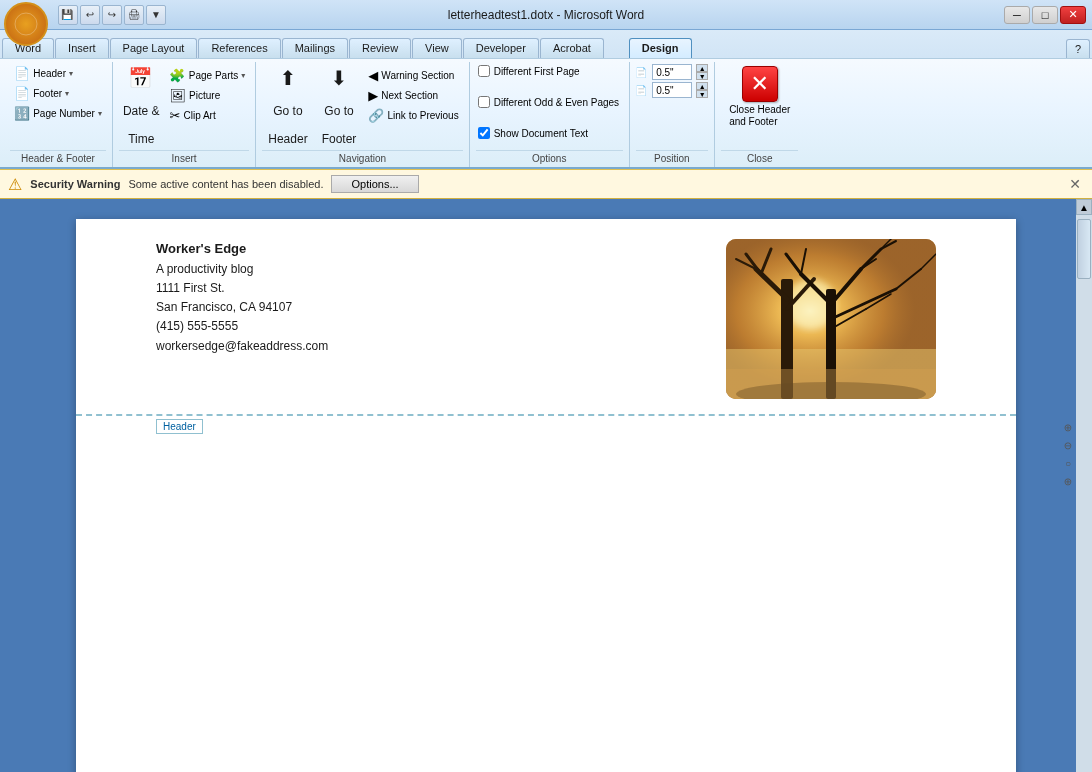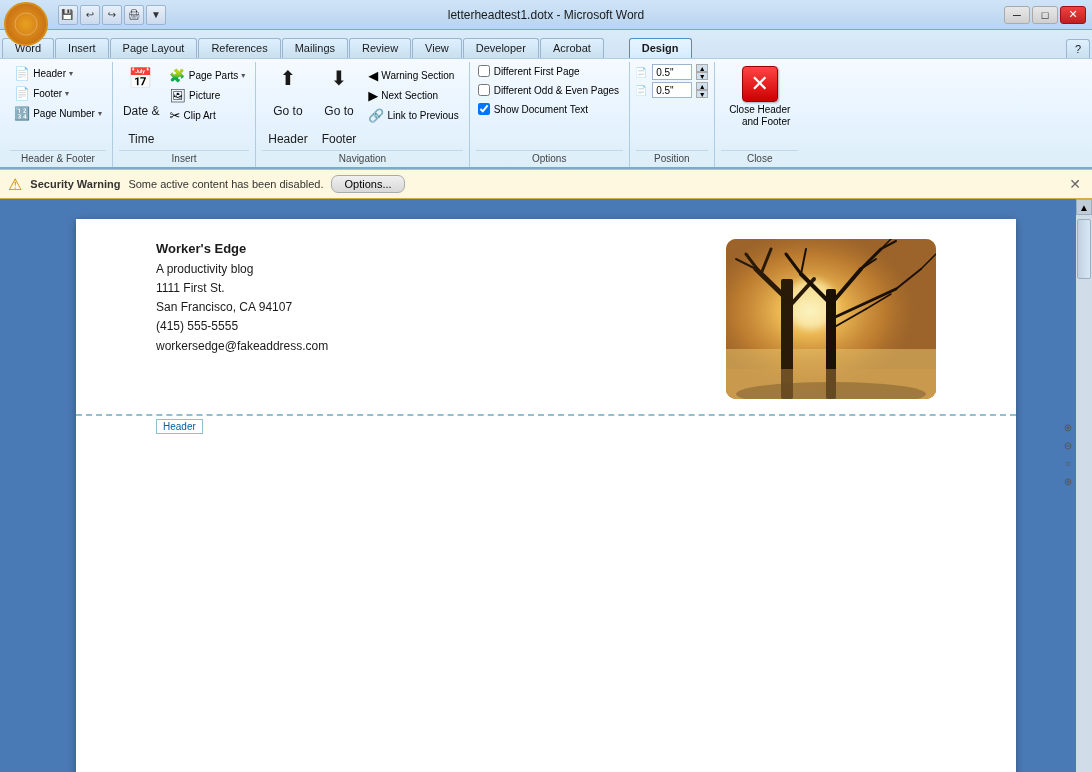--- a/index.html
+++ b/index.html
@@ -151,28 +151,28 @@
     }
     .close-hf-icon {
       width: 36px; height: 36px;
       background: linear-gradient(to bottom, #f44, #c00);
       border-radius: 4px;
       display: flex; align-items: center; justify-content: center;
       color: white; font-size: 22px;
       border: 1px solid #900;
       box-shadow: 1px 1px 2px rgba(0,0,0,0.3);
     }
-    .close-hf-label { font-size: 10px; text-align: right; margin-top: 2px; line-height: 1.2; }
+    .close-hf-label { font-size: 10px; text-align: left; margin-top: 2px; line-height: 1.2; }
 
     
     .nav-group { min-width: 120px; }
 
     
     .opt-group { min-width: 160px; }
-    .opt-items { display: flex; flex-direction: column; gap: 5px; }
+    .opt-items { display: flex; flex-direction: column; gap: 17px; }
     .opt-item {
       display: flex; align-items: center; gap: 4px;
       padding: 1px 2px; font-size: 10px; cursor: pointer;
     }
     .opt-item input[type="checkbox"] { width: 12px; height: 12px; }
 
     
     .pos-group { min-width: 80px; }
     .pos-items { display: flex; flex-direction: column; gap: 2px; }
     .pos-item {
@@ -197,24 +197,24 @@
       border-top: 1px solid #e0c050;
       display: flex;
       align-items: center;
       padding: 0 8px;
       gap: 8px;
     }
     .security-icon { font-size: 16px; color: #cc8800; }
     .security-title { font-weight: bold; font-size: 11px; color: #333; }
     .security-msg { font-size: 11px; color: #333; }
     .security-options-btn {
-      padding: 2px 12px;
+      padding: 2px 19px;
       background: linear-gradient(to bottom, #f0f0f0, #d8d8d8);
       border: 1px solid #aaa;
-      border-radius: 7px;
+      border-radius: 0;
       cursor: pointer;
       font-size: 11px;
     }
     .security-close {
       margin-left: auto;
       cursor: pointer;
       font-size: 14px;
       color: #666;
       width: 18px; height: 18px;
       display: flex; align-items: center; justify-content: center;

